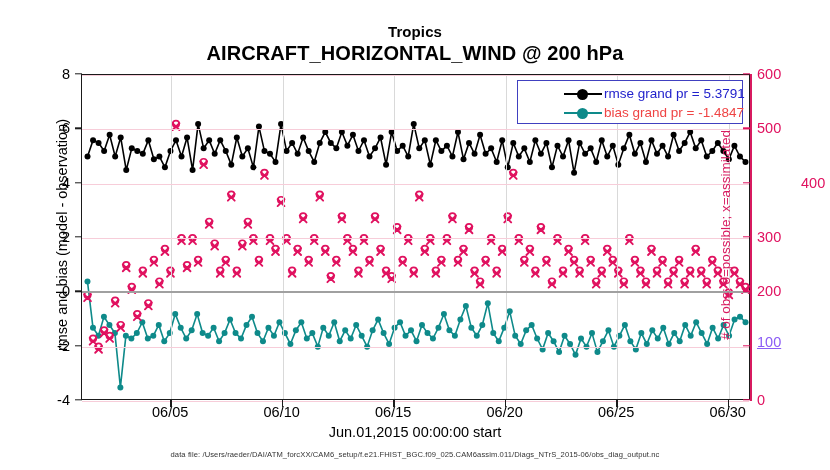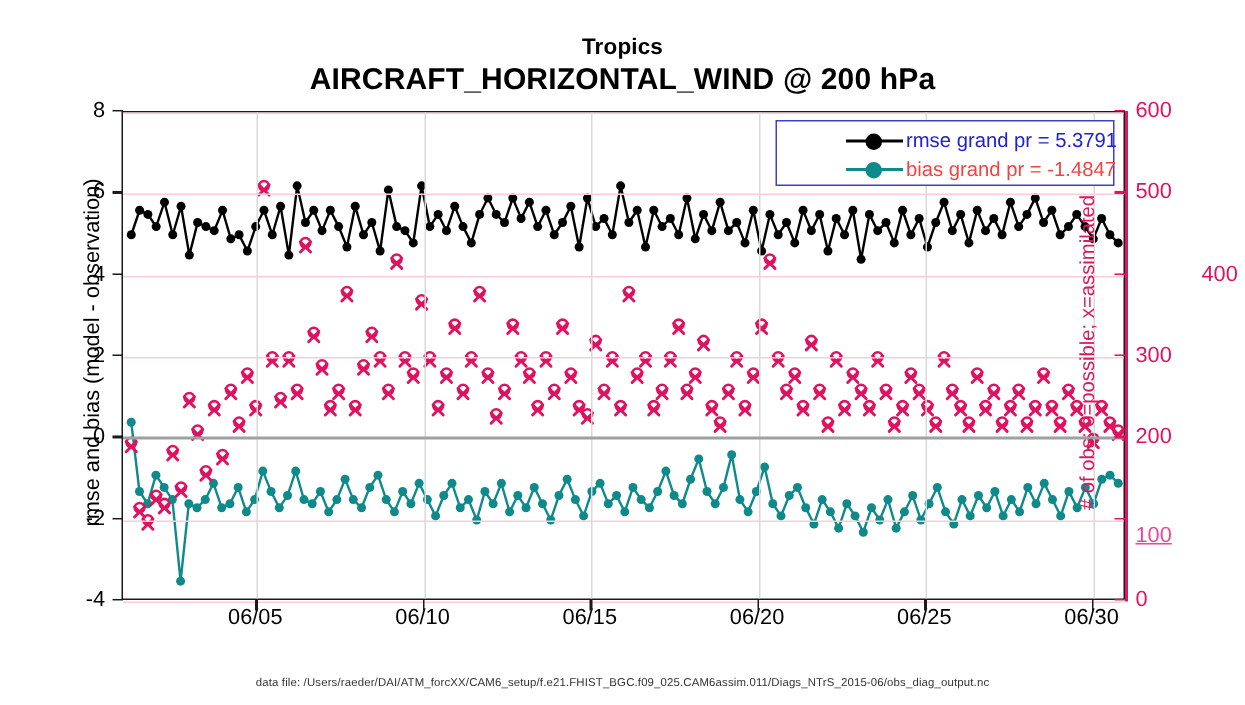--- a/index.html
+++ b/index.html
@@ -600,21 +600,21 @@
       <div class="ytick-r" style="top: 74px; color: rgb(224, 17, 95);">600</div>
       <div class="ytick-r-tm" style="top: 74px; background: rgb(224, 17, 95);"></div>
       <div class="ytick-r" style="top: 128.333px; color: rgb(224, 17, 95);">500</div>
       <div class="ytick-r-tm" style="top: 128.333px; background: rgb(224, 17, 95);"></div>
       <div class="ytick-r" style="top: 182.667px; color: rgb(224, 17, 95); margin-left: 44px;">400</div>
       <div class="ytick-r-tm" style="top: 182.667px; background: rgb(224, 17, 95);"></div>
       <div class="ytick-r" style="top: 237px; color: rgb(224, 17, 95);">300</div>
       <div class="ytick-r-tm" style="top: 237px; background: rgb(224, 17, 95);"></div>
       <div class="ytick-r" style="top: 291.333px; color: rgb(224, 17, 95);">200</div>
       <div class="ytick-r-tm" style="top: 291.333px; background: rgb(224, 17, 95);"></div>
-      <div class="ytick-r" style="top: 357px; color: #ec4899; text-decoration: underline;">100</div>
+      <div class="ytick-r" style="top: 342px; color: #8b5cf6; text-decoration: underline;">100</div>
       <div class="ytick-r-tm" style="top: 345.667px; background: rgb(224, 17, 95);"></div>
       <div class="ytick-r" style="top: 400px; color: rgb(224, 17, 95);">0</div>
       <div class="ytick-r-tm" style="top: 400px; background: rgb(224, 17, 95);"></div>
     </div>
   <div id="xtick-layer">
       <div class="xtick" style="left: 170.2px;">06/05</div>
       <div class="xtick-tm" style="left: 170.2px; background: rgb(26, 26, 26);"></div>
       <div class="xtick" style="left: 281.7px; text-align: right;">06/10</div>
       <div class="xtick-tm" style="left: 281.7px; background: rgb(26, 26, 26);"></div>
       <div class="xtick" style="left: 393.2px;">06/15</div>
@@ -622,20 +622,21 @@
       <div class="xtick" style="left: 504.7px;">06/20</div>
       <div class="xtick-tm" style="left: 504.7px; background: rgb(26, 26, 26);"></div>
       <div class="xtick" style="left: 616.2px;">06/25</div>
       <div class="xtick-tm" style="left: 616.2px; background: rgb(26, 26, 26);"></div>
       <div class="xtick" style="left: 727.7px;">06/30</div>
       <div class="xtick-tm" style="left: 727.7px; background: rgb(26, 26, 26);"></div>
     </div>
 
   <div id="ylabel-left">rmse and bias (model - observation)</div>
   <div id="ylabel-right"># of obs: o=possible; x=assimilated</div>
+  <div id="xlabel">Jun.01,2015 00:00:00 start</div>
 
   <div id="legend" style="border-color: rgb(64, 64, 192); padding-left: 44px;">
       <div class="leg-row">
         <span class="leg-sym">
           <i style="background: rgb(0, 0, 0);"></i>
           <b style="background: rgb(0, 0, 0);"></b>
         </span>
         <span class="leg-txt" style="color: rgb(34, 34, 204);">rmse grand pr = 5.3791</span>
       </div>
       <div class="leg-row">

